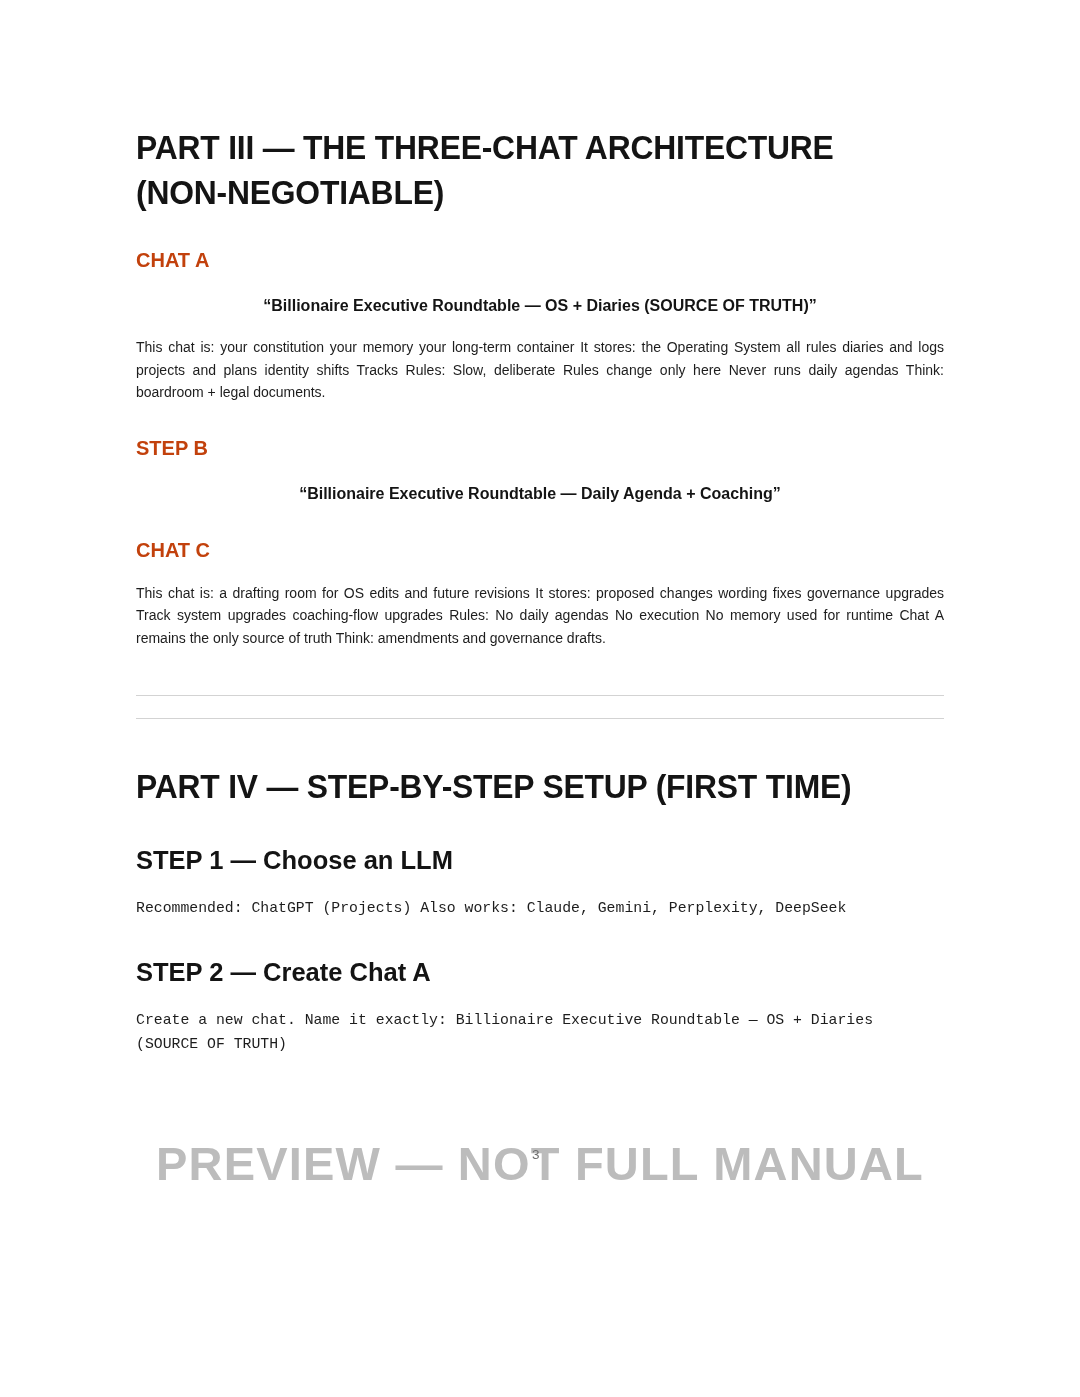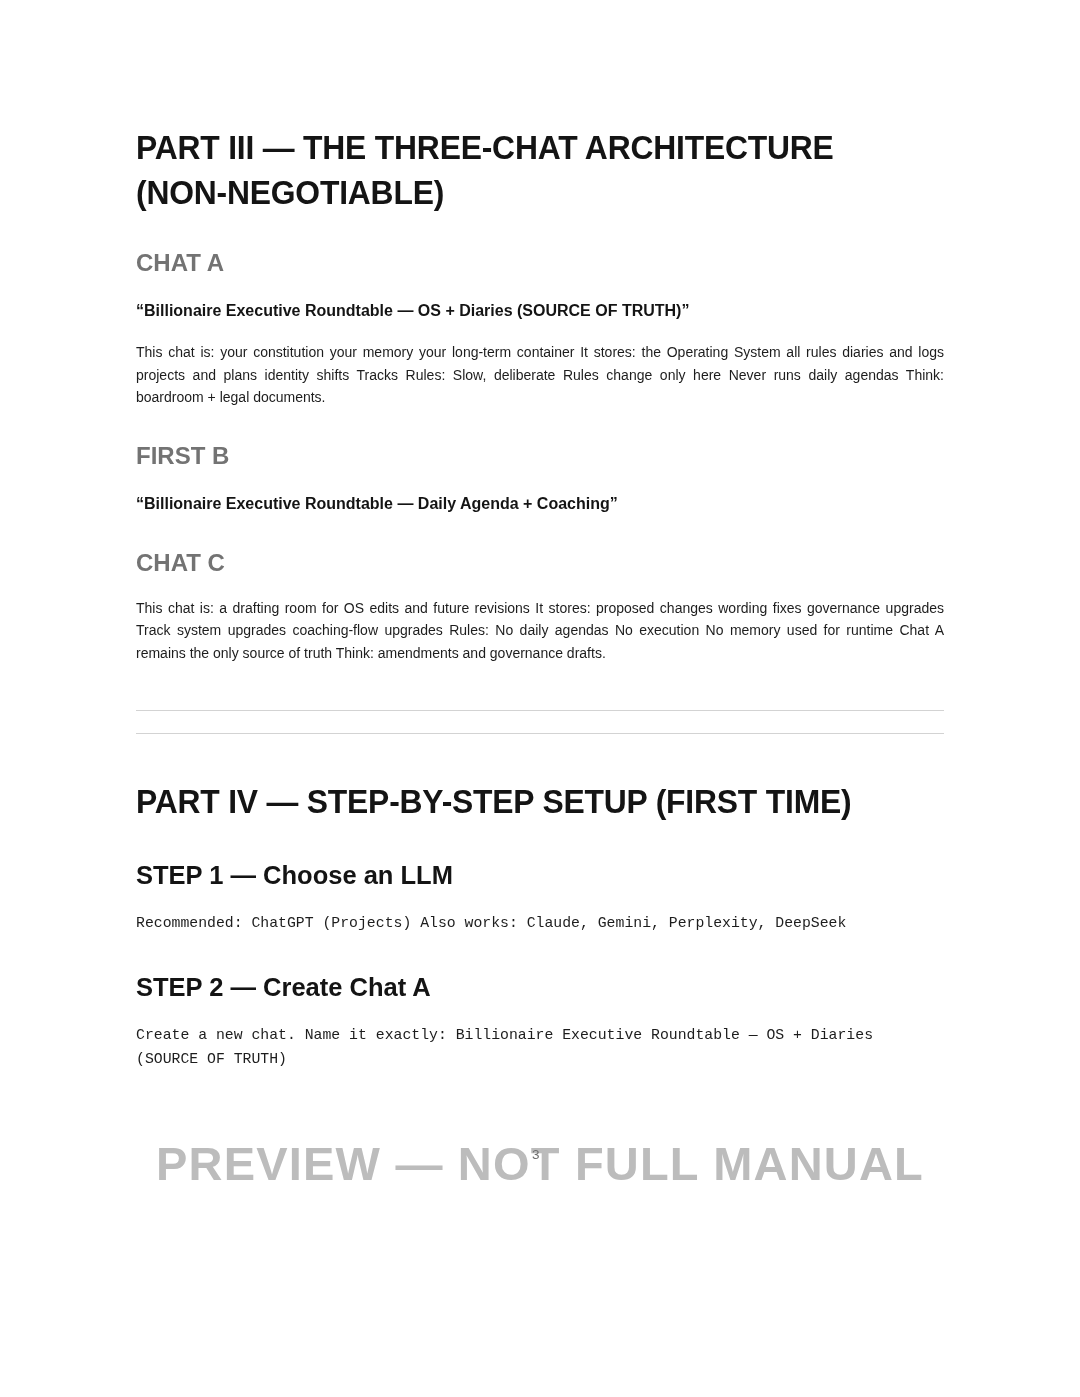--- a/index.html
+++ b/index.html
@@ -54,36 +54,37 @@
   .intro-line {
     font-size: 14.8px;
     line-height: 1.55;
     color: #1d1d1d;
     margin: 0;
     padding-top: 30px;
   }
 
   
   .chat-heading {
-    font-size: 24px;
+    font-size: 20px;
     font-weight: 700;
     line-height: 1.25;
-    color: #737373;
+    color: #c2410c;
     margin: 0;
     padding-top: 32px;
   }
 
   
   .chat-title {
     font-size: 16px;
     font-weight: 700;
     line-height: 1.4;
     color: #141414;
     margin: 0;
     padding-top: 22px;
+    text-align: center;
   }
 
   
   .body-justified {
     font-size: 14px;
     line-height: 1.62;
     color: #1d1d1d;
     margin: 0;
     padding-top: 19px;
     text-align: justify;
@@ -167,21 +168,21 @@
 
   <div class="content">
 
     <h1 class="part-heading part-3">PART III — THE THREE-CHAT ARCHITECTURE (NON-NEGOTIABLE)</h1>
 
 
     <h2 class="chat-heading">CHAT A</h2>
     <p class="chat-title">“Billionaire Executive Roundtable — OS + Diaries (SOURCE OF TRUTH)”</p>
     <p class="body-justified">This chat is: your constitution your memory your long-term container It stores: the Operating System all rules diaries and logs projects and plans identity shifts Tracks Rules: Slow, deliberate Rules change only here Never runs daily agendas Think: boardroom + legal documents.</p>
 
-    <h2 class="chat-heading">FIRST B</h2>
+    <h2 class="chat-heading">STEP B</h2>
     <p class="chat-title">“Billionaire Executive Roundtable — Daily Agenda + Coaching”</p>
 
     <h2 class="chat-heading">CHAT C</h2>
     <p class="body-justified">This chat is: a drafting room for OS edits and future revisions It stores: proposed changes wording fixes governance upgrades Track system upgrades coaching-flow upgrades Rules: No daily agendas No execution No memory used for runtime Chat A remains the only source of truth Think: amendments and governance drafts.</p>
 
     <div class="rule-block">
       <hr class="rule">
       <div class="rule-gap"></div>
       <hr class="rule">
     </div>

